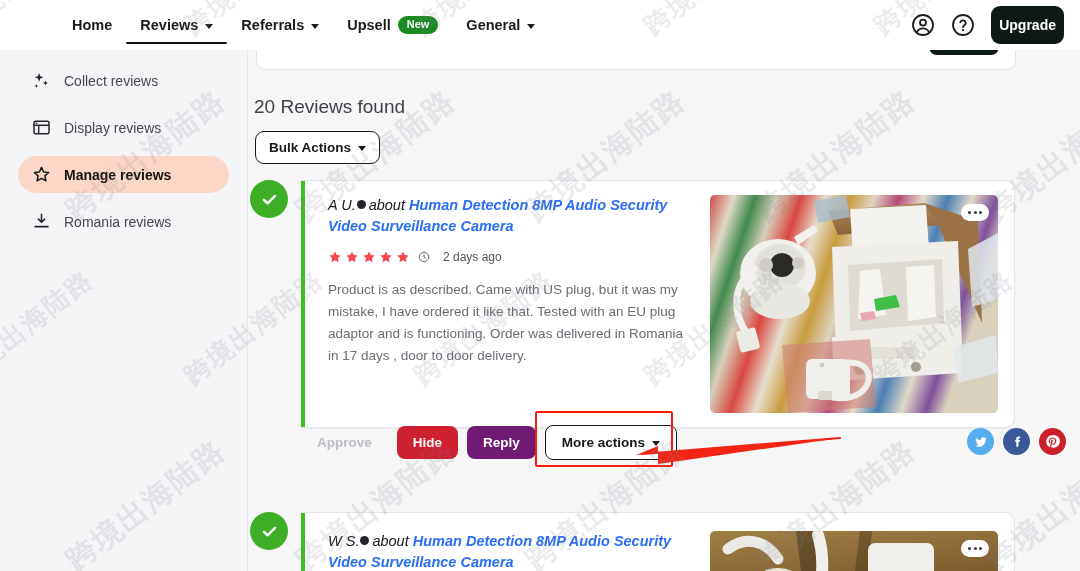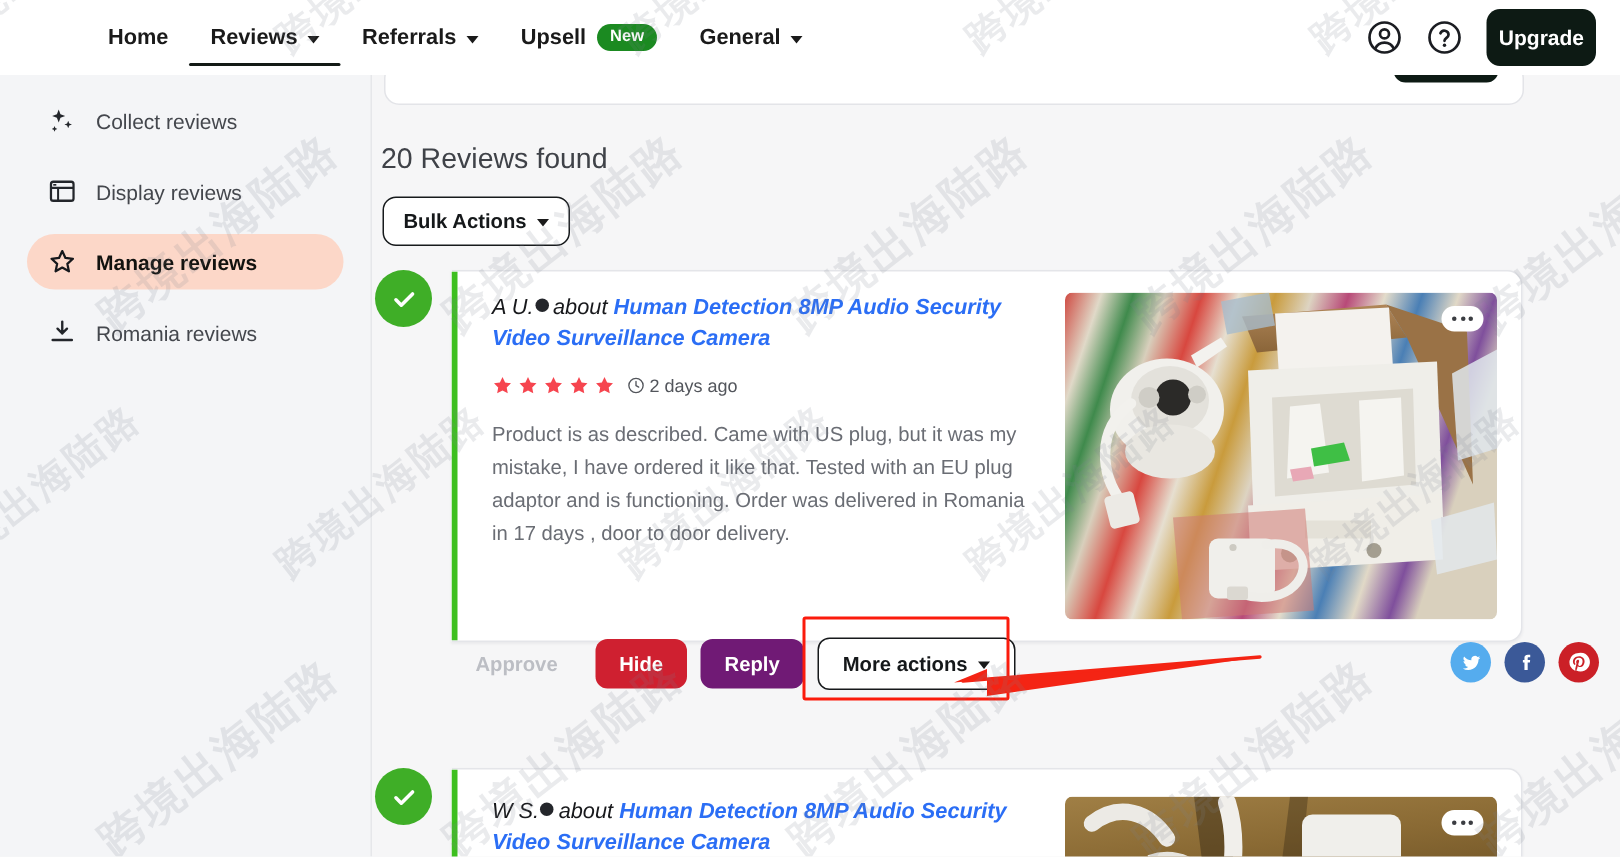--- a/index.html
+++ b/index.html
@@ -152,21 +152,21 @@
     font-size: 14.5px; line-height: 1.45; color: #18191c; font-style: italic;
   }
   .verified-dot {
     display: inline-block; width: 9px; height: 9px;
     border-radius: 50%; background: #24262b;
     position: relative; top: -1px; margin: 0 3px 0 1px;
   }
   .prod-link { color: #2b6ef5; font-weight: 700; cursor: pointer; }
   .meta-row { display: flex; align-items: center; gap: 8px; margin-top: 13px; }
   .stars { display: flex; gap: 3px; }
-  .time-row { display: flex; align-items: center; gap: 3px; font-size: 12px; color: #53565c; }
+  .time-row { display: flex; align-items: center; gap: 13px; font-size: 12px; color: #53565c; }
   .r-body {
     margin-top: 15px;
     font-size: 13.5px; line-height: 1.62; color: #6a6d74;
     max-width: 355px;
   }
   .card-right { position: relative; flex: none; width: 288px; }
   .photo {
     position: relative; width: 288px; height: 218px;
     border-radius: 5px; overflow: hidden;
   }

